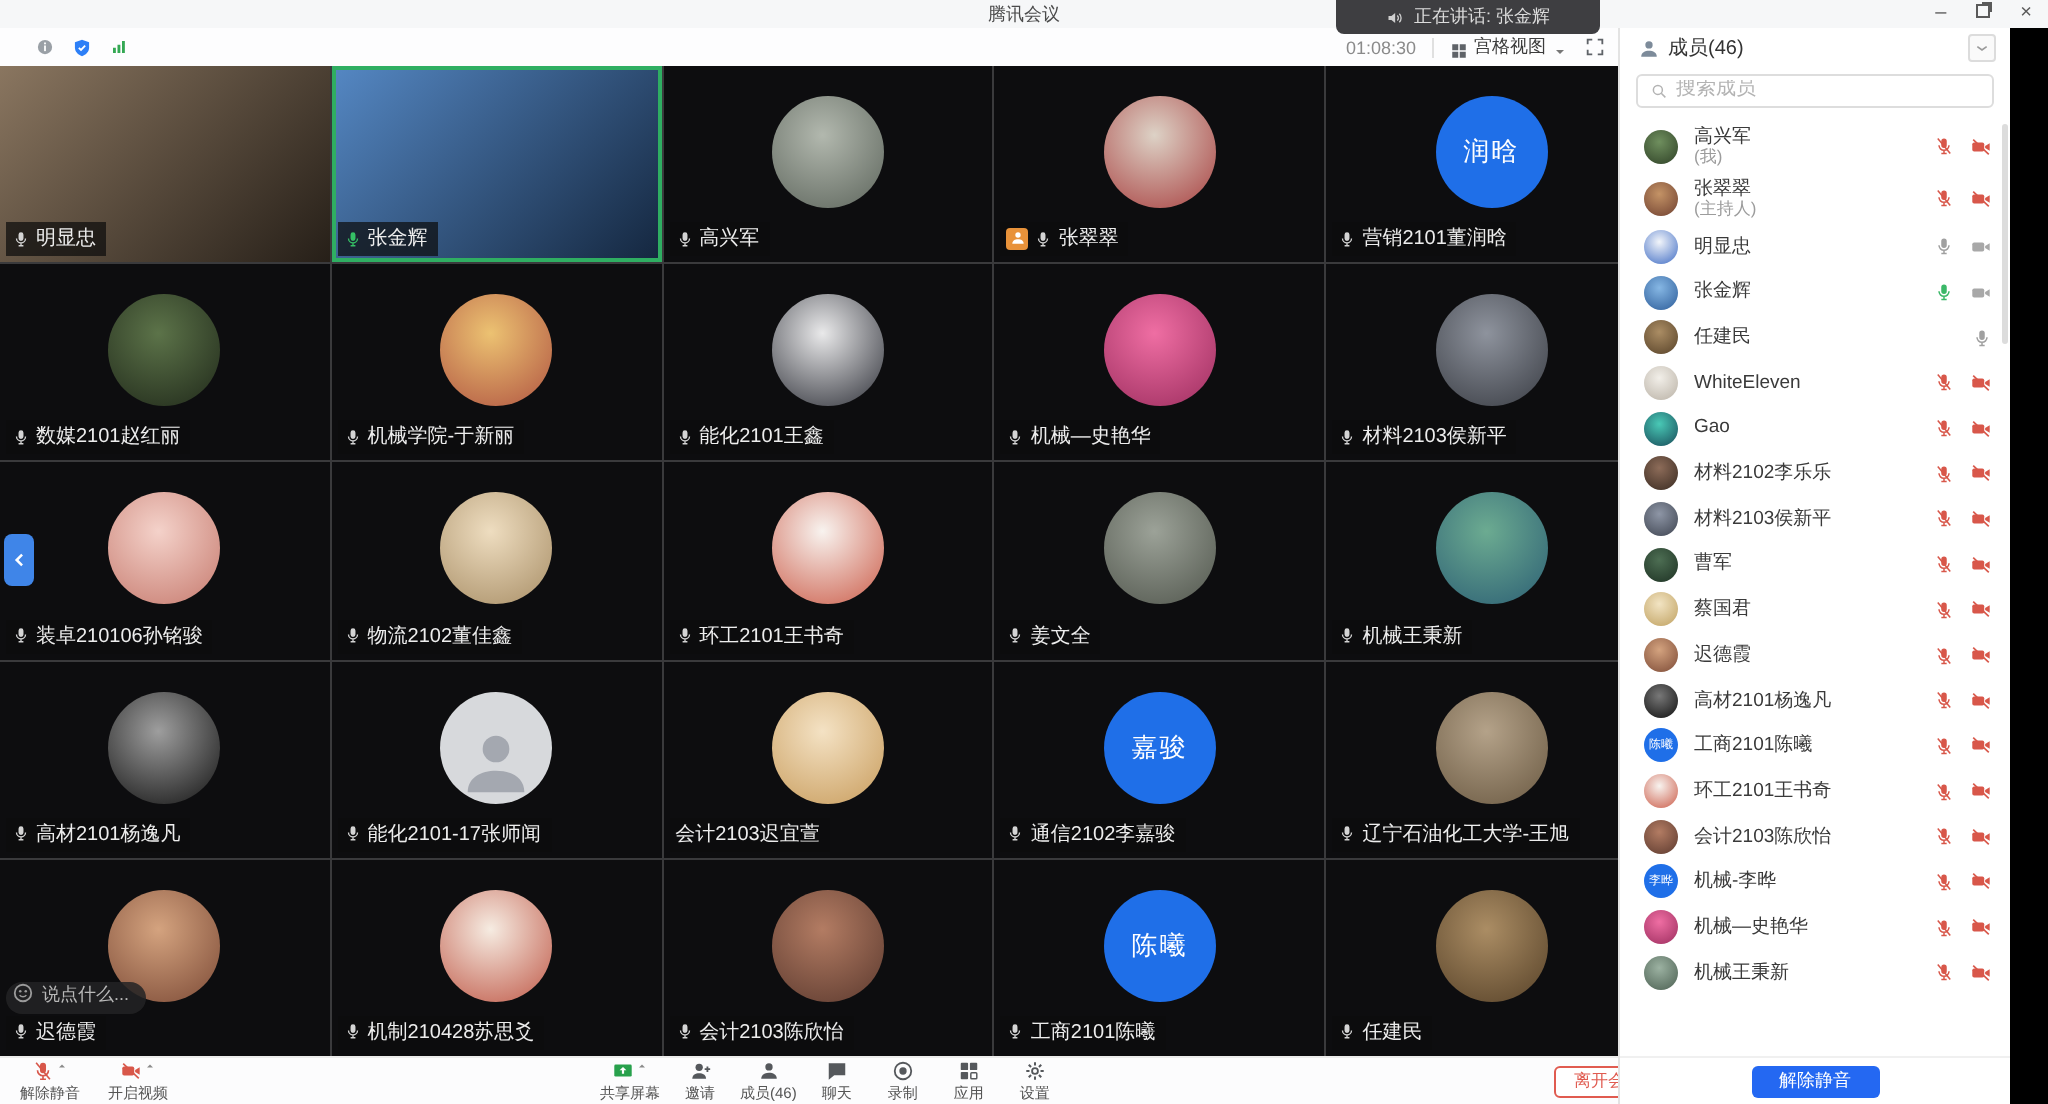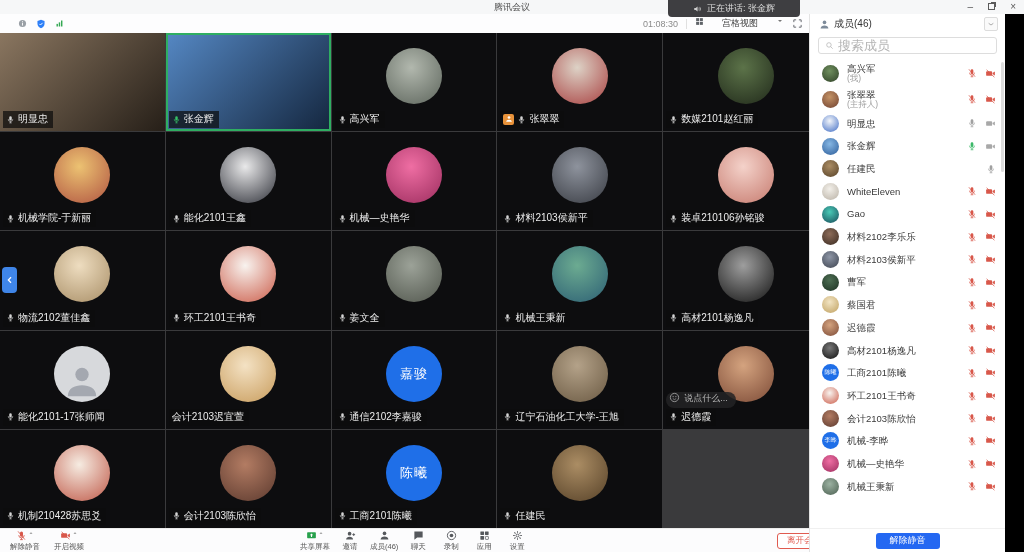--- a/index.html
+++ b/index.html
@@ -21,21 +21,21 @@
   border-radius:0 0 4px 4px;display:flex;align-items:center;justify-content:center;gap:4px;z-index:40}
 .toast span{font-size:9px;color:#dcdcdc;white-space:nowrap}
 
 
 .statusbar{position:absolute;top:14px;left:0;width:828px;height:19px;background:#fdfdfe;z-index:20;
   display:flex;align-items:center}
 .sb-left{display:flex;align-items:center;gap:9px;margin-left:18px}
 .sb-right{margin-left:auto;margin-right:6px;display:flex;align-items:center;gap:8px}
 .sb-right .timer{font-size:9px;color:#8a8a8a}
 .sb-div{width:1px;height:10px;background:#e0e0e0}
-.viewbtn{display:flex;align-items:flex-start;gap:18px;cursor:default}
+.viewbtn{display:flex;align-items:flex-end;gap:3px;cursor:default}
 .viewbtn .vlabel{font-size:9px;color:#3c3c3c}
 
 
 .grid{position:absolute;top:33px;left:0;width:828px;height:495px;background:#3a3a3c;
   display:grid;grid-template-columns:repeat(5,1fr);grid-template-rows:repeat(5,1fr);gap:1px}
 .tile{position:relative;background:#0d0d0f;display:flex;align-items:center;justify-content:center;overflow:hidden}
 .tile.speaking{box-shadow:inset 0 0 0 2px #2fae62}
 .avatar{width:56px;height:56px;border-radius:50%;margin-bottom:12px;flex:none}
 .text-avatar{background:#1f6fe8;color:#fff;font-size:13px;letter-spacing:1px;
   display:flex;align-items:center;justify-content:center}
@@ -53,22 +53,22 @@
 
 
 .panel{position:absolute;top:14px;right:0;width:196px;height:538px;background:#fff;
   border-left:1px solid #e3e3e3;z-index:25}
 .panel-head{height:20px;display:flex;align-items:center;padding:0 7px 0 9px;gap:4px}
 .panel-head .ptitle{font-size:10px;color:#333}
 .collapse-btn{margin-left:auto;width:14px;height:14px;border:1px solid #dcdcdc;border-radius:2px;
   display:flex;align-items:center;justify-content:center;background:#fafafa}
 .searchbox{margin:3px 8px 4px 8px;height:17px;border:1px solid #ddd;border-radius:3px;background:#fff;
   display:flex;align-items:center;gap:4px;padding:0 6px}
-.searchbox input{border:none;outline:none;width:100%;font-size:13px;color:#444;background:transparent;
-  font-family:Liberation Serif, serif}
+.searchbox input{border:none;outline:none;width:100%;font-size:10px;color:#444;background:transparent;
+  font-family:Liberation Mono, monospace}
 .searchbox input::placeholder{color:#b3b3b3}
 .mlist{position:absolute;top:46px;left:0;right:0;bottom:24px;overflow:hidden}
 .mrow{display:flex;align-items:center;padding:0 9px 0 12px;height:22.7px}
 .mrow.two{height:26px}
 .mavatar{width:17px;height:17px;border-radius:50%;flex:none}
 .mavatar.text-avatar{font-size:6px;letter-spacing:0}
 .mtext{margin-left:8px;display:flex;flex-direction:column;justify-content:center;min-width:0}
 .mname{font-size:9.5px;color:#3a3a3a;line-height:1.2;white-space:nowrap;overflow:hidden;text-overflow:ellipsis}
 .msub{font-size:8.5px;color:#9c9c9c;line-height:1.1}
 .mstate{margin-left:auto;display:flex;align-items:center;gap:8px}
@@ -234,20 +234,32 @@
               </svg>
             </span>
           </span>
           <span class="ic">
             <svg viewBox="0 0 24 24" width="9" height="9">
               <path fill="#d4d4d4" d="M12 14.5a3.3 3.3 0 0 0 3.3-3.3V6.3a3.3 3.3 0 1 0-6.6 0v4.9A3.3 3.3 0 0 0 12 14.5z"></path>
               <path fill="none" stroke="#d4d4d4" stroke-width="1.8" d="M6 11.2a6 6 0 0 0 12 0M12 17.3V21M8.8 21h6.4"></path>
             </svg>
           </span>
           <span>张翠翠</span>
+        </div>
+      </div>
+      <div class="tile">
+        <div class="avatar text-avatar">润晗</div>
+        <div class="name-tag">
+          <span class="ic">
+            <svg viewBox="0 0 24 24" width="9" height="9">
+              <path fill="#d4d4d4" d="M12 14.5a3.3 3.3 0 0 0 3.3-3.3V6.3a3.3 3.3 0 1 0-6.6 0v4.9A3.3 3.3 0 0 0 12 14.5z"></path>
+              <path fill="none" stroke="#d4d4d4" stroke-width="1.8" d="M6 11.2a6 6 0 0 0 12 0M12 17.3V21M8.8 21h6.4"></path>
+            </svg>
+          </span>
+          <span>营销2101董润晗</span>
         </div>
       </div>
       <div class="tile">
         <div class="avatar" style="background: radial-gradient(circle at 45% 35%, rgb(92, 115, 73), rgb(32, 41, 26));"></div>
         <div class="name-tag">
           <span class="ic">
             <svg viewBox="0 0 24 24" width="9" height="9">
               <path fill="#d4d4d4" d="M12 14.5a3.3 3.3 0 0 0 3.3-3.3V6.3a3.3 3.3 0 1 0-6.6 0v4.9A3.3 3.3 0 0 0 12 14.5z"></path>
               <path fill="none" stroke="#d4d4d4" stroke-width="1.8" d="M6 11.2a6 6 0 0 0 12 0M12 17.3V21M8.8 21h6.4"></path>
             </svg>

